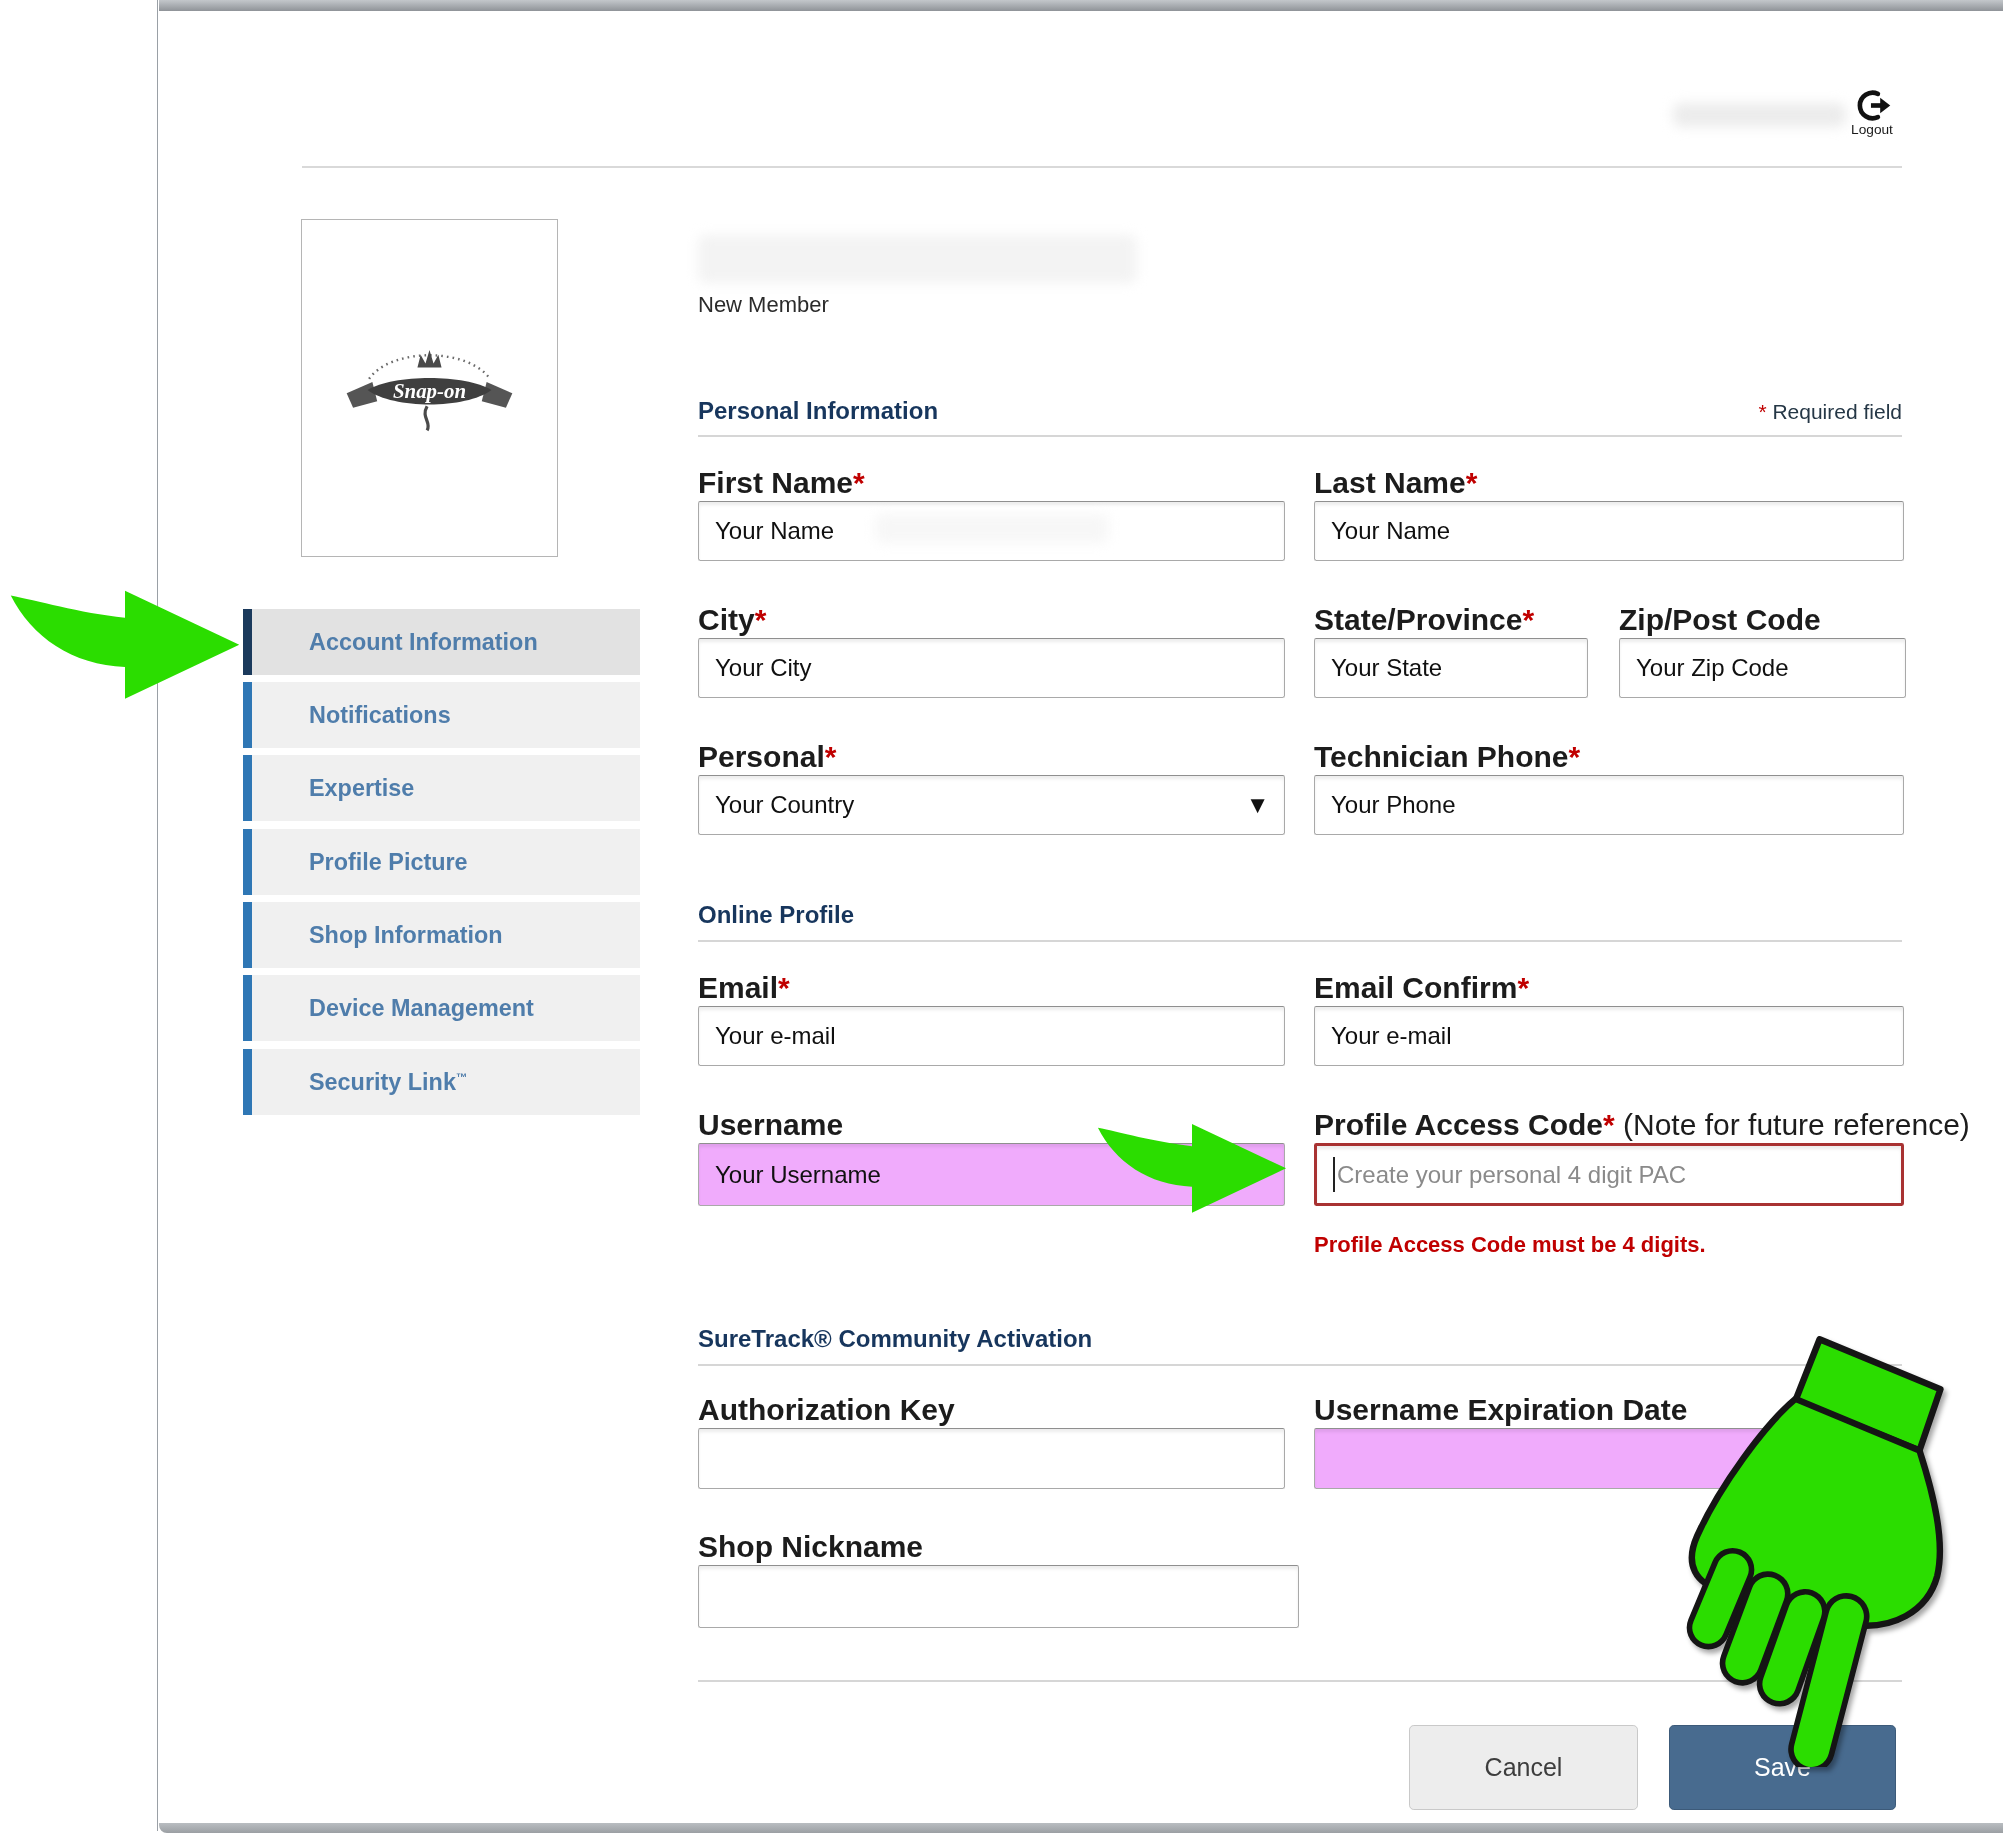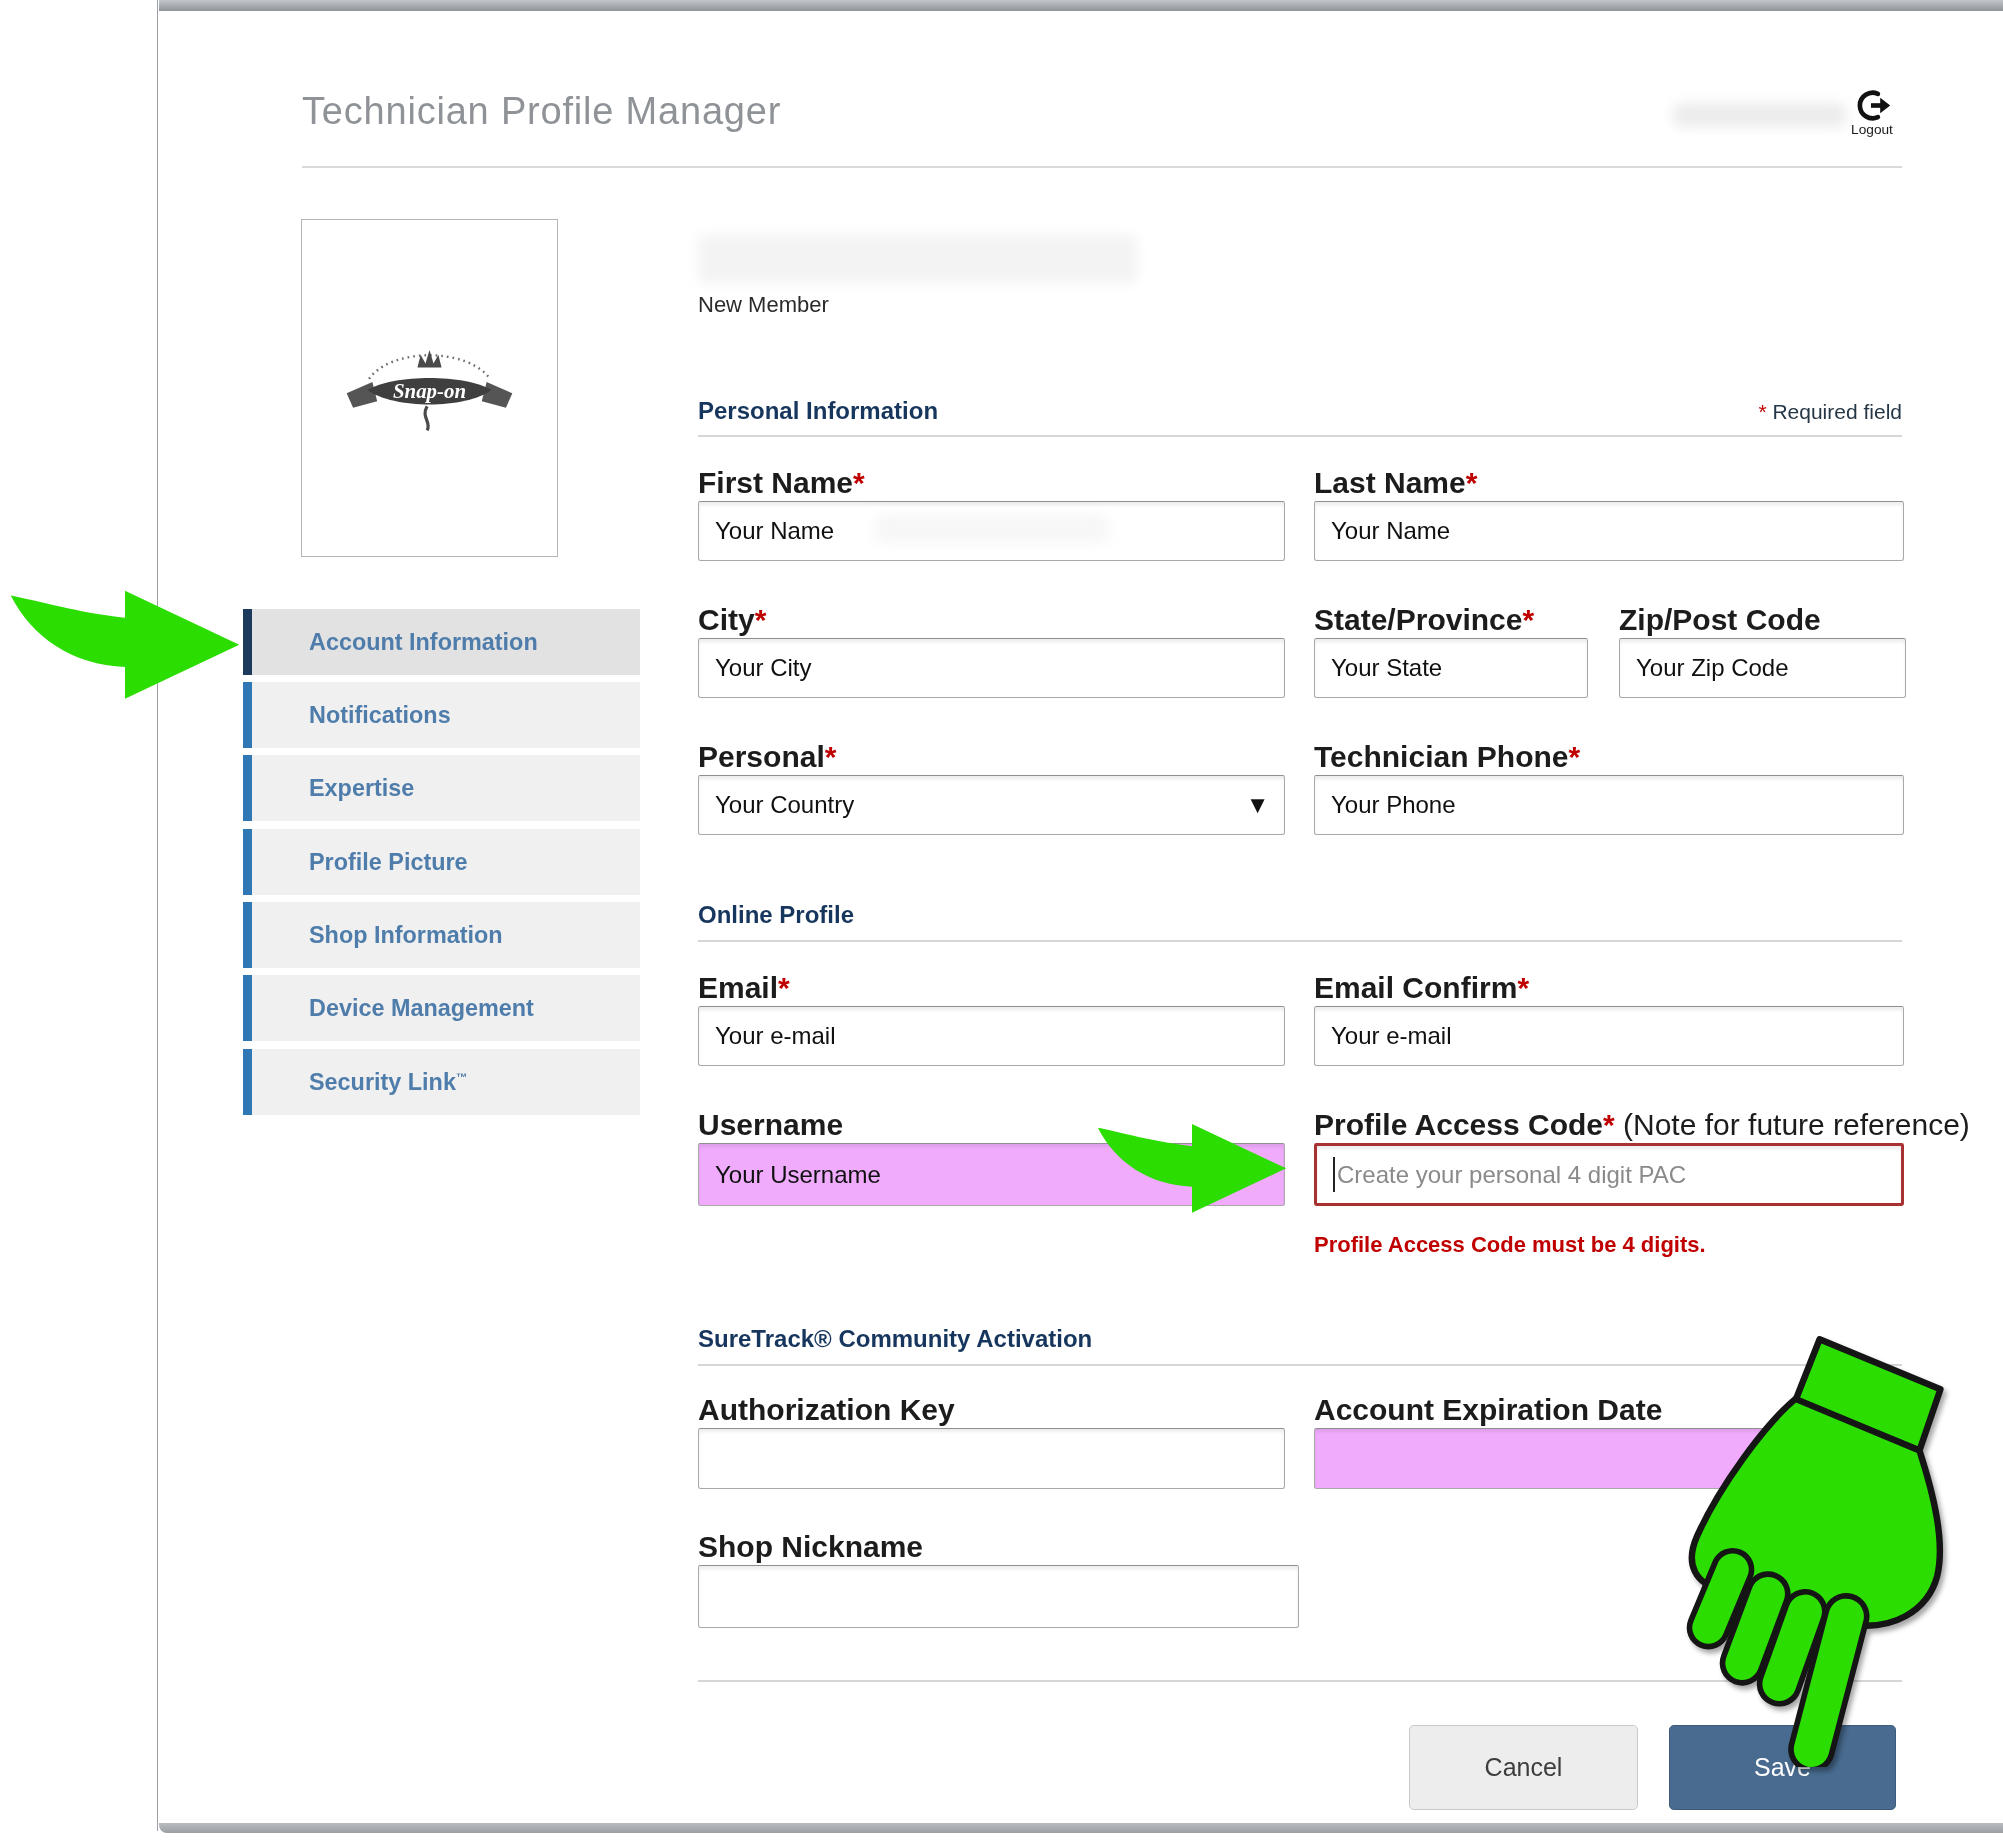--- a/index.html
+++ b/index.html
@@ -63,21 +63,20 @@
 </style>
 </head>
 <body>
 
 <div class="stage">
 
   <div class="panel"></div>
   <div class="topstrip"></div>
   <div class="bottomstrip"></div>
 
-  <div class="page-title">Technician Profile Manager</div>
 
   <div class="blurblob" style="left:1673px;top:103px;width:173px;height:24px;background:#ececec;"></div>
 
   <div class="logout">
     <svg width="37" height="37" viewBox="0 0 48 48">
       <path d="M31 9 A16.5 16.5 0 1 0 31 39" fill="none" stroke="#111" stroke-width="6" stroke-linecap="round"></path>
       <line x1="22" y1="24" x2="38" y2="24" stroke="#111" stroke-width="6"></line>
       <path d="M34 14 L47 24 L34 34 Z" fill="#111"></path>
     </svg>
     <div class="logout-label">Logout</div>
@@ -195,21 +194,21 @@
   </div>
   <div class="error-text" style="left:1314px;top:1232px;">Profile Access Code must be 4 digits.</div>
 
   <div class="section-title" style="left:698px;top:1325px;">SureTrack® Community Activation</div>
   <div class="divider" style="left:698px;top:1364px;width:1204px;"></div>
 
   <div class="flabel" style="left:698px;top:1393px;">
     <span>Authorization Key</span>
   </div>
   <div class="flabel" style="left:1314px;top:1393px;">
-    <span>Account Expiration Date</span>
+    <span>Username Expiration Date</span>
   </div>
   <input class="input" style="left: 698px; top: 1428px; width: 587px; height: 61px;" value="">
   <input class="input gray" style="left: 1314px; top: 1428px; width: 590px; height: 61px;" readonly="" disabled="" value="">
 
   <div class="flabel" style="left:698px;top:1530px;">
     <span>Shop Nickname</span>
   </div>
   <input class="input" style="left: 698px; top: 1565px; width: 601px; height: 63px;" value="">
 
   <div class="divider" style="left:698px;top:1680px;width:1204px;"></div>

